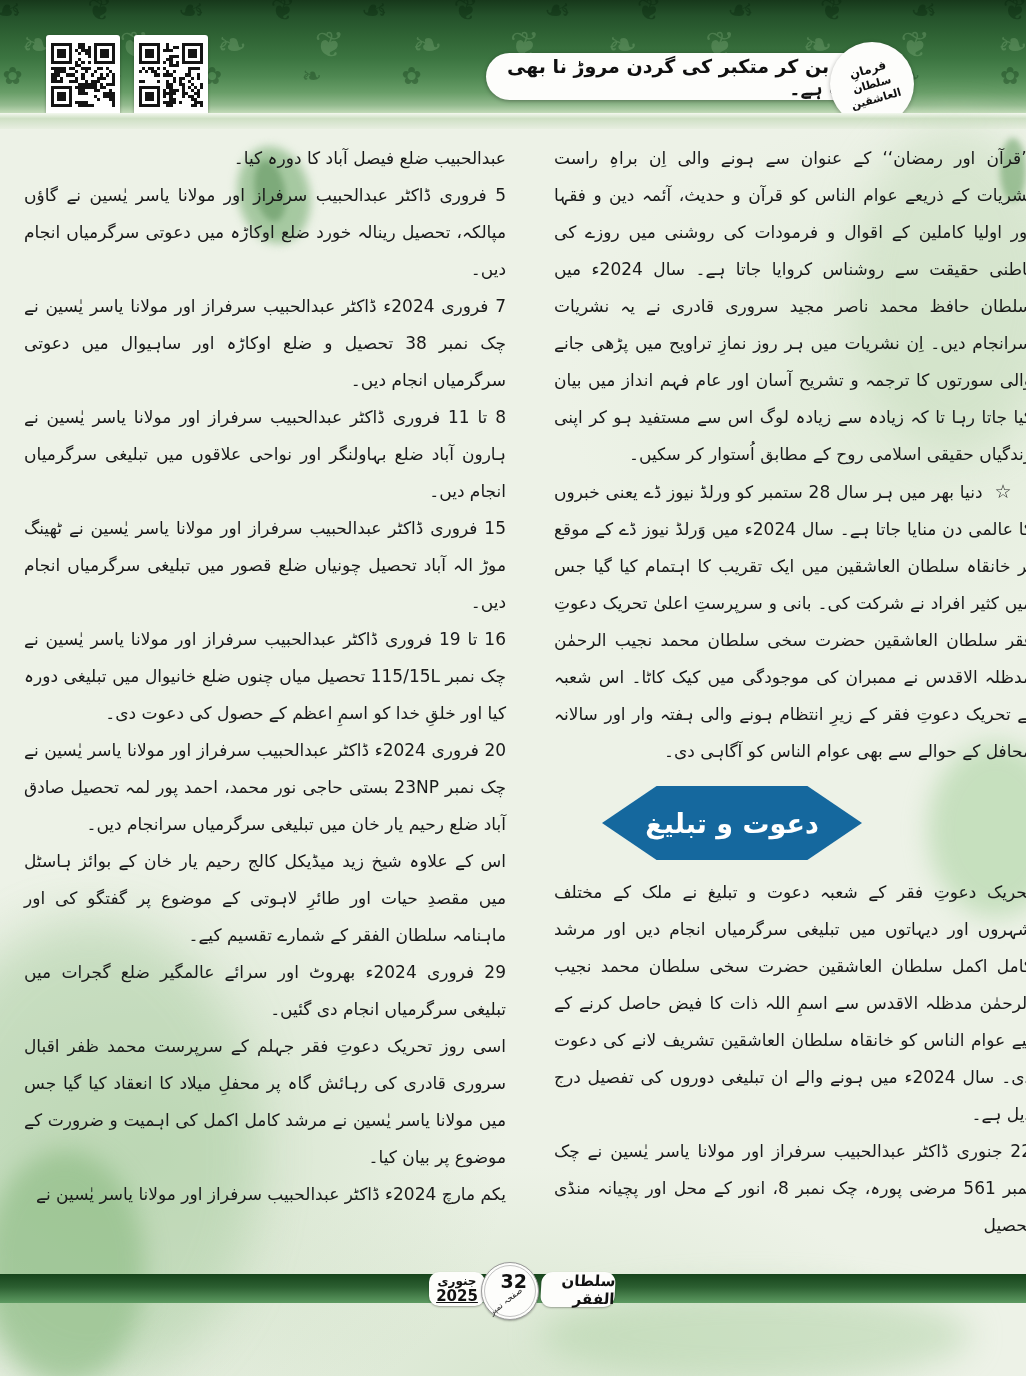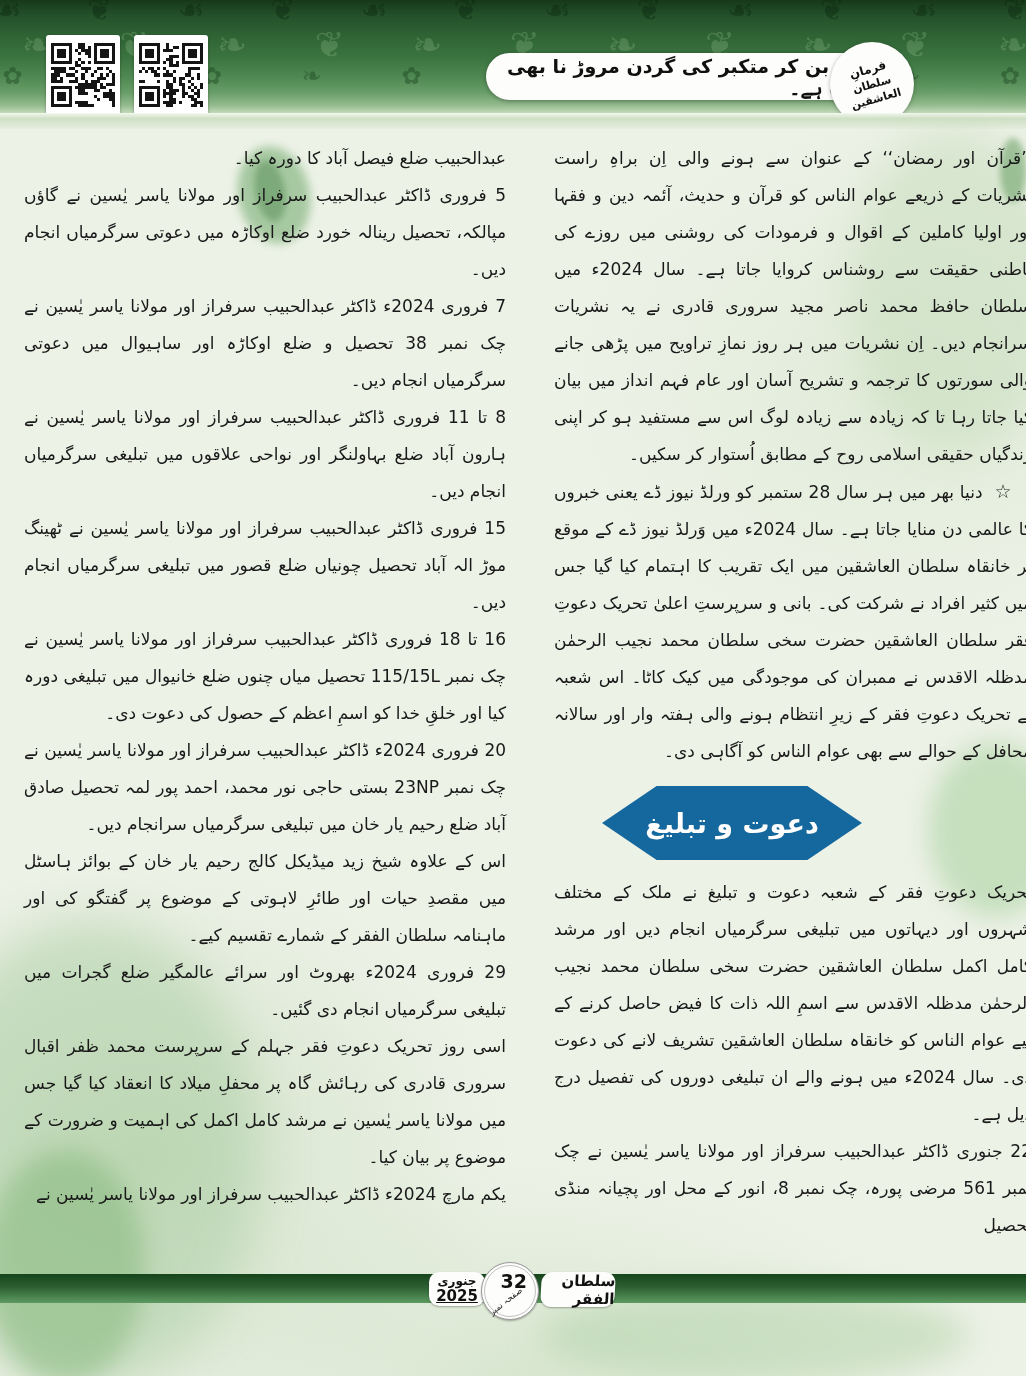--- a/index.html
+++ b/index.html
@@ -554,21 +554,21 @@
     <p>تحریک دعوتِ فقر کے شعبہ دعوت و تبلیغ نے ملک کے مختلف شہروں اور دیہاتوں میں تبلیغی سرگرمیاں انجام دیں اور مرشد کامل اکمل سلطان العاشقین حضرت سخی سلطان محمد نجیب الرحمٰن مدظلہ الاقدس سے اسمِ اللہ ذات کا فیض حاصل کرنے کے لیے عوام الناس کو خانقاہ سلطان العاشقین تشریف لانے کی دعوت دی۔ سال 2024ء میں ہونے والے ان تبلیغی دوروں کی تفصیل درج ذیل ہے۔</p>
     <p>22 جنوری ڈاکٹر عبدالحبیب سرفراز اور مولانا یاسر یٰسین نے چک نمبر 561 مرضی پورہ، چک نمبر 8، انور کے محل اور پچیانہ منڈی تحصیل</p>
   </div>
 
   <div class="col col-left">
     <p>عبدالحبیب ضلع فیصل آباد کا دورہ کیا۔</p>
     <p>5 فروری ڈاکٹر عبدالحبیب سرفراز اور مولانا یاسر یٰسین نے گاؤں مپالکہ، تحصیل رینالہ خورد ضلع اوکاڑہ میں دعوتی سرگرمیاں انجام دیں۔</p>
     <p>7 فروری 2024ء ڈاکٹر عبدالحبیب سرفراز اور مولانا یاسر یٰسین نے چک نمبر 38 تحصیل و ضلع اوکاڑہ اور ساہیوال میں دعوتی سرگرمیاں انجام دیں۔</p>
     <p>8 تا 11 فروری ڈاکٹر عبدالحبیب سرفراز اور مولانا یاسر یٰسین نے ہارون آباد ضلع بہاولنگر اور نواحی علاقوں میں تبلیغی سرگرمیاں انجام دیں۔</p>
     <p>15 فروری ڈاکٹر عبدالحبیب سرفراز اور مولانا یاسر یٰسین نے ٹھینگ موڑ الہ آباد تحصیل چونیاں ضلع قصور میں تبلیغی سرگرمیاں انجام دیں۔</p>
-    <p>16 تا 18 فروری ڈاکٹر عبدالحبیب سرفراز اور مولانا یاسر یٰسین نے چک نمبر 115/15L تحصیل میاں چنوں ضلع خانیوال میں تبلیغی دورہ کیا اور خلقِ خدا کو اسمِ اعظم کے حصول کی دعوت دی۔</p>
+    <p>16 تا 19 فروری ڈاکٹر عبدالحبیب سرفراز اور مولانا یاسر یٰسین نے چک نمبر 115/15L تحصیل میاں چنوں ضلع خانیوال میں تبلیغی دورہ کیا اور خلقِ خدا کو اسمِ اعظم کے حصول کی دعوت دی۔</p>
     <p>20 فروری 2024ء ڈاکٹر عبدالحبیب سرفراز اور مولانا یاسر یٰسین نے چک نمبر 23NP بستی حاجی نور محمد، احمد پور لمہ تحصیل صادق آباد ضلع رحیم یار خان میں تبلیغی سرگرمیاں سرانجام دیں۔</p>
     <p>اس کے علاوہ شیخ زید میڈیکل کالج رحیم یار خان کے بوائز ہاسٹل میں مقصدِ حیات اور طائرِ لاہوتی کے موضوع پر گفتگو کی اور ماہنامہ سلطان الفقر کے شمارے تقسیم کیے۔</p>
     <p>29 فروری 2024ء بھروٹ اور سرائے عالمگیر ضلع گجرات میں تبلیغی سرگرمیاں انجام دی گئیں۔</p>
     <p>اسی روز تحریک دعوتِ فقر جہلم کے سرپرست محمد ظفر اقبال سروری قادری کی رہائش گاہ پر محفلِ میلاد کا انعقاد کیا گیا جس میں مولانا یاسر یٰسین نے مرشد کامل اکمل کی اہمیت و ضرورت کے موضوع پر بیان کیا۔</p>
     <p>یکم مارچ 2024ء ڈاکٹر عبدالحبیب سرفراز اور مولانا یاسر یٰسین نے</p>
   </div>
 
   <div class="footer-bar"></div>
   <div class="date-badge">
     <div class="month">جنوری</div>

